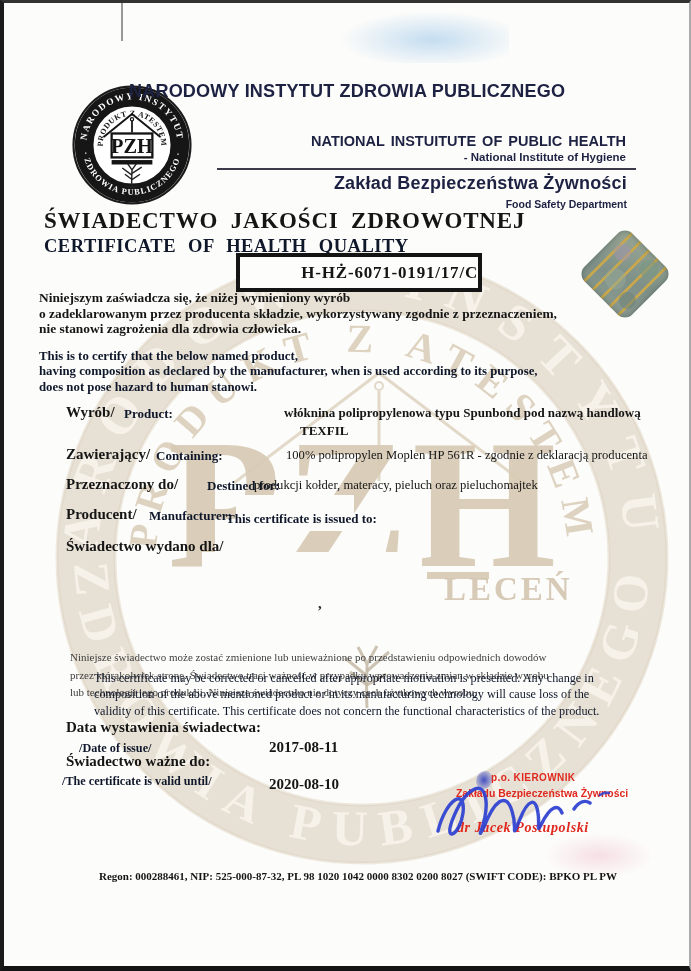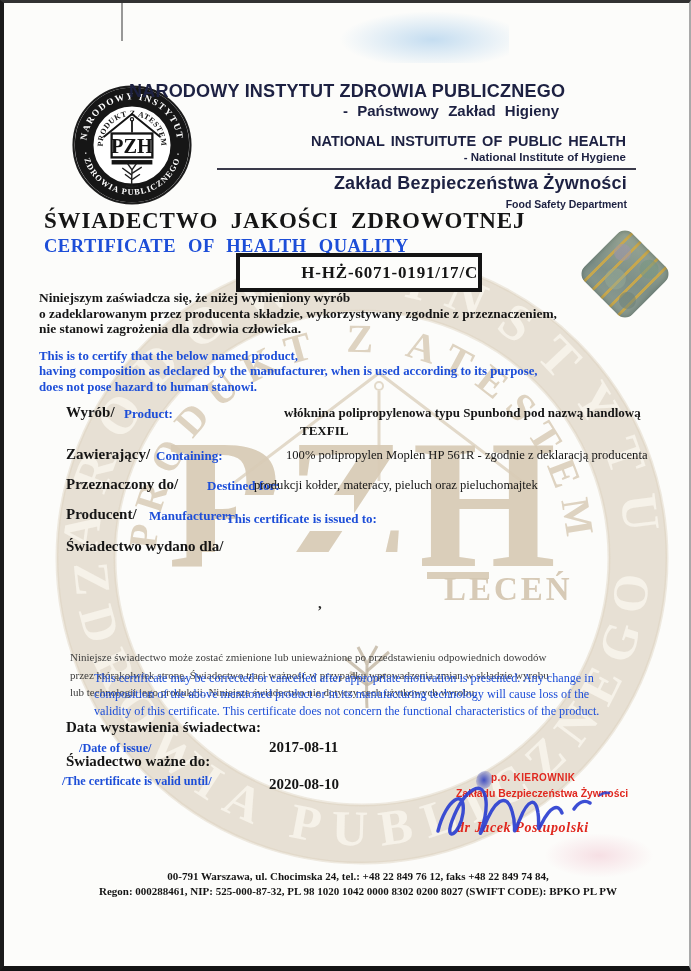--- a/index.html
+++ b/index.html
@@ -6,21 +6,21 @@
   .page{
     position:relative;width:691px;height:971px;box-sizing:border-box;
     background:#fcfcfa;overflow:hidden;
     border-left:4px solid #1b1b1b;border-top:3px solid #323232;
     border-bottom:5px solid #141414;border-right:2px solid #a9a9a9;
     font-family:"Liberation Serif",serif;color:#151515;
   }
   .abs{position:absolute;white-space:nowrap;}
   .sans{font-family:"Liberation Sans",sans-serif;}
   .navy{color:#1d2142;}
-  .blue{color:#1d4ed8;}
+  .blue{color:#0f172a;}
   .red{color:#e0281f;}
   .b{font-weight:bold;}
   .ctr{}
   
   .org-pl{top:77px;right:124px;font-size:19px;letter-spacing:.2px;transform:scaleX(.95);transform-origin:right;}
   .org-pl-sub{top:99px;right:130px;font-size:15px;word-spacing:5px;}
   .org-en{top:130px;right:63px;font-size:14.5px;word-spacing:2px;}
   .org-en-sub{top:148px;right:63px;font-size:11.5px;}
   .rule{left:213px;top:165px;width:419px;height:2px;background:#3a3a4a;}
   .dept-pl{top:170px;right:62px;font-size:18px;letter-spacing:.2px;}
@@ -138,21 +138,20 @@
     <rect x="47" y="57" width="46" height="27" fill="#ffffff" stroke="#141414" stroke-width="2.6"></rect>
     <text x="70" y="79" font-size="23" font-weight="bold" fill="#141414" text-anchor="middle">PZH</text>
     <rect x="47" y="87" width="46" height="5" fill="#141414"></rect>
     <g stroke="#202020" stroke-width="1.6" fill="none">
       <path d="M70,118 C69,110 70,104 70,98"></path>
       <path d="M70,104 L59,96 M70,102 L81,95 M70,109 L62,103 M70,109 L79,103 M70,98 L65,91 M70,98 L75,91 M70,118 L63,116 M70,118 L77,116"></path>
     </g>
   </svg>
 
   <div class="abs sans navy b org-pl z5">NARODOWY INSTYTUT ZDROWIA PUBLICZNEGO</div>
-  <div class="abs sans navy b org-pl-sub z5">- Państwowy Zakład Higieny</div>
   <div class="abs sans navy b org-en z5">NATIONAL INSTUITUTE OF PUBLIC HEALTH</div>
   <div class="abs sans navy b org-en-sub z5">- National Institute of Hygiene</div>
   <div class="abs rule z5"></div>
   <div class="abs sans navy b dept-pl z5">Zakład Bezpieczeństwa Żywności</div>
   <div class="abs sans navy b dept-en z5">Food Safety Department</div>
 
   <div class="abs b ctr title-pl z5">ŚWIADECTWO JAKOŚCI  ZDROWOTNEJ</div>
   <div class="abs b ctr blue title-en z5">CERTIFICATE OF HEALTH QUALITY</div>
   <div class="abs numbox z5">
     <span>H-HŻ-6071-0191/17/C</span>
@@ -212,17 +211,16 @@
   <div class="abs sans red b stamp-title z5">p.o. KIEROWNIK</div>
   <div class="abs sans red b stamp-dept z5">Zakładu Bezpieczeństwa Żywności</div>
   <div class="abs red b stamp-name z5">dr Jacek Postupolski</div>
   <div class="abs z6" style="left:472px;top:768px;width:16px;height:18px;background:radial-gradient(ellipse at 50% 50%, rgba(38,55,190,.85), rgba(38,55,190,.25) 70%, transparent);border-radius:60% 40% 55% 45%;"></div>
   <svg class="abs z6" style="left:428px;top:770px;width:200px;height:78px;" viewBox="0 0 200 78">
     <path d="M6,58 C14,26 34,14 31,40 C28,62 12,70 20,48 C32,16 52,4 54,28 C56,48 42,72 52,54 C62,28 74,18 80,38 C86,56 78,68 88,46 C96,26 104,24 106,40 C108,52 104,62 110,50 C118,34 126,30 130,40 M142,36 C146,30 152,26 158,30" fill="none" stroke="#2b3fd0" stroke-width="3.4" stroke-linecap="round" opacity=".92"></path>
     <path d="M168,22 C171,20 174,19 177,20" fill="none" stroke="#2b3fd0" stroke-width="2.6" stroke-linecap="round" opacity=".85"></path>
   </svg>
 
   <div class="abs footer z5">
-    <div>00-791 Warszawa, ul. Chocimska 24, tel.: +48 22 849 76 12, faks +48 22 849 74 84,</div>
     <div>Regon: 000288461, NIP: 525-000-87-32, PL 98 1020 1042 0000 8302 0200 8027 (SWIFT CODE): BPKO PL PW</div>
   </div>
 
 </div>
 
 </body></html>

